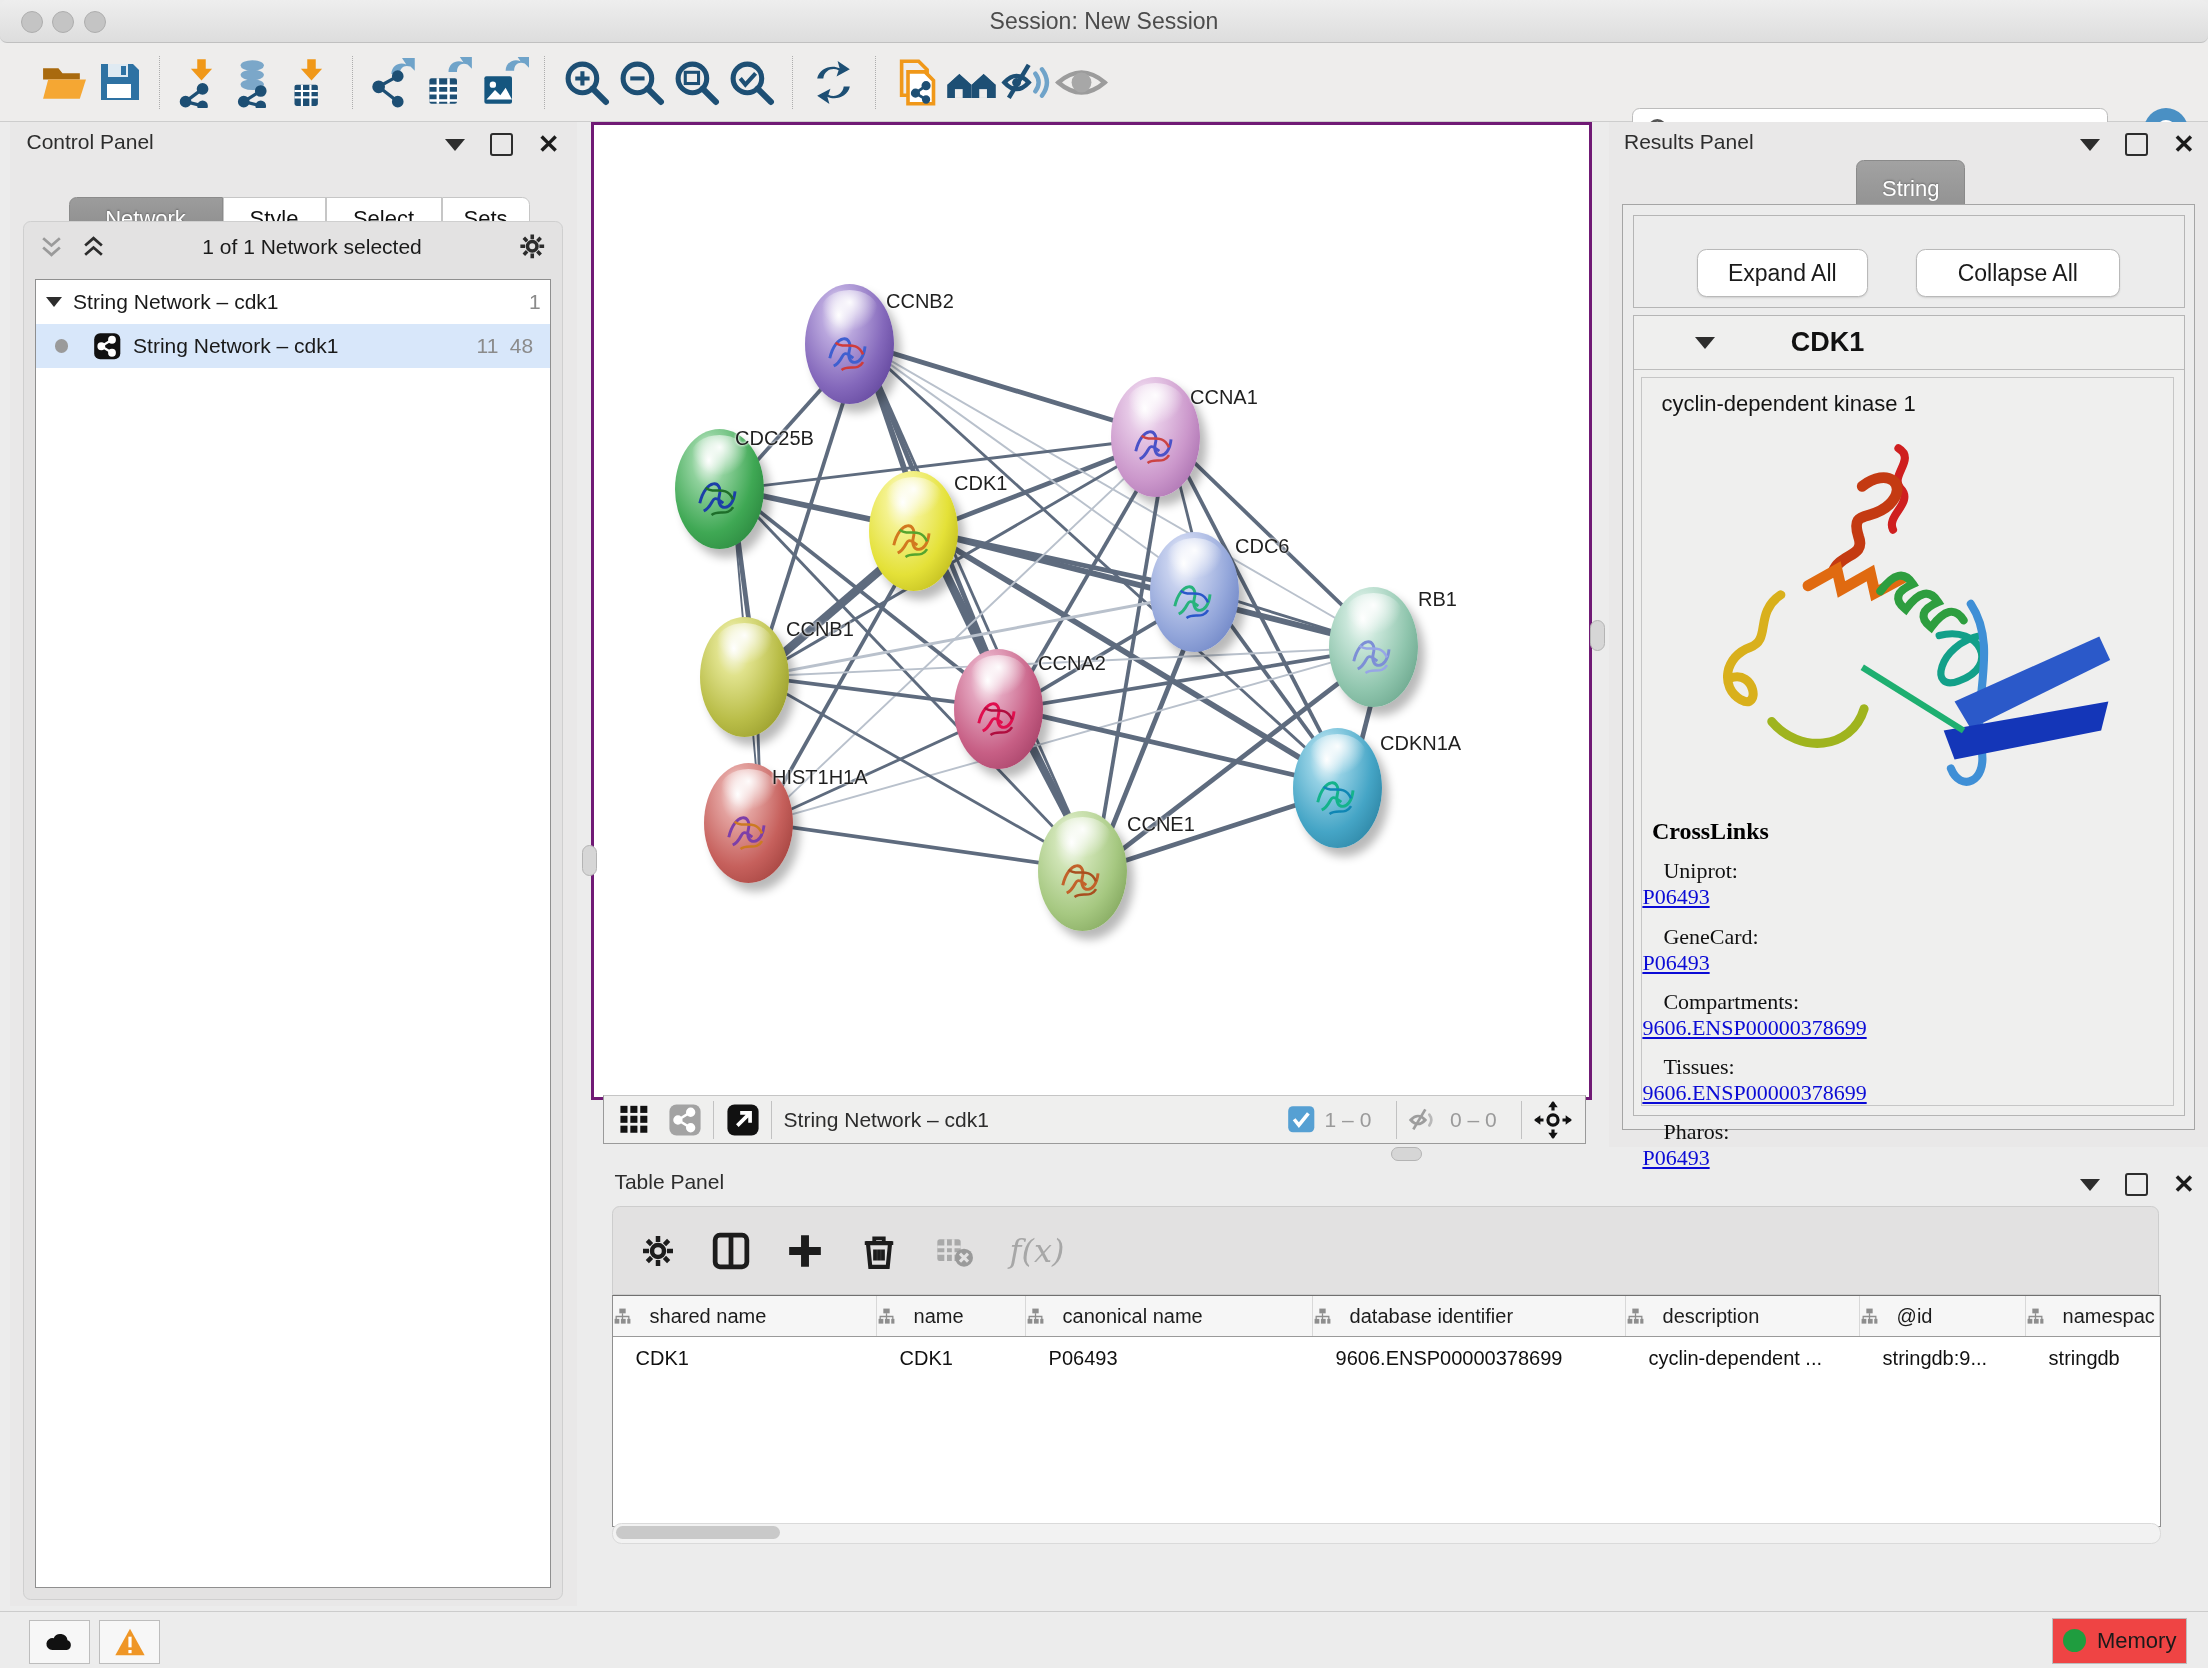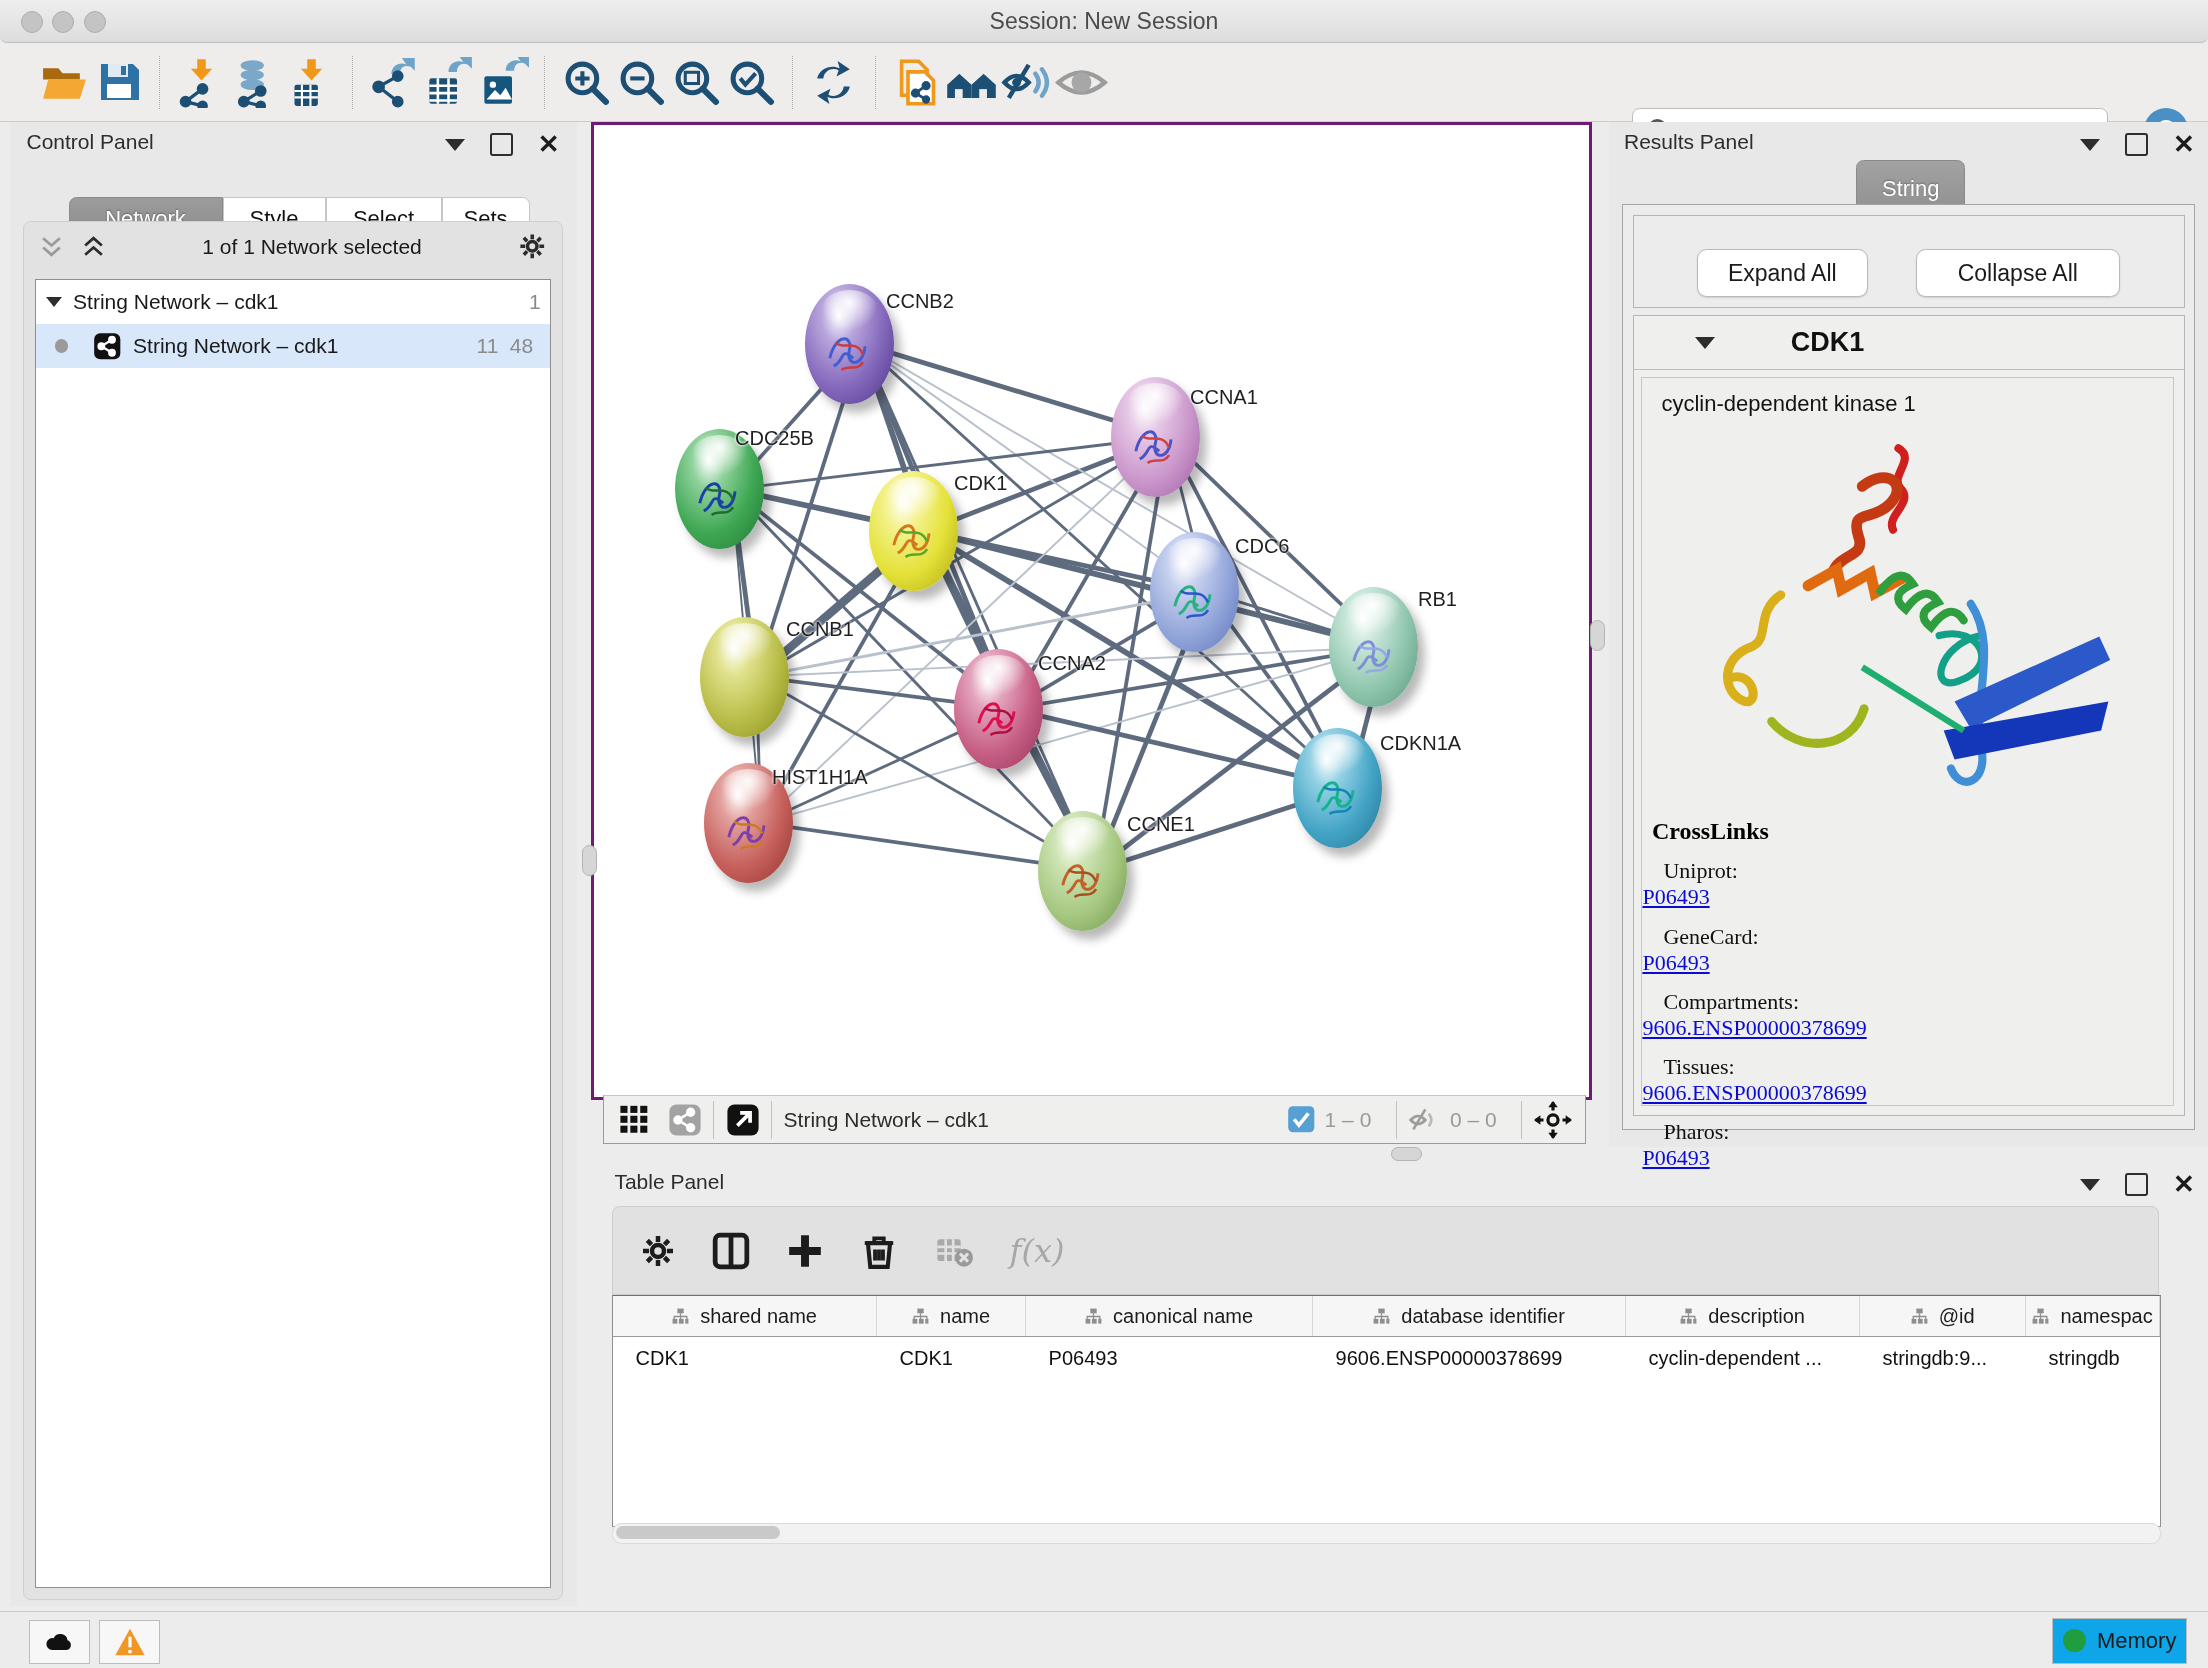--- a/index.html
+++ b/index.html
@@ -83,34 +83,34 @@
   .xl-label{width:181px;padding-left:21px;color:#111;}
   .xl-link{color:#0b0bd6;text-decoration:underline;}
 
   
   .tablepanel{position:absolute;left:603px;top:1162px;width:1605px;height:445px;}
   .tp-toolbar{position:absolute;left:8.6px;top:44px;width:1547px;height:89px;background:#e2e1e1;
     border:1px solid #cdcdcd;border-radius:7.6px 7.6px 0 0;display:flex;align-items:center;gap:36px;padding-left:27px;box-sizing:border-box;}
   .tp-table{position:absolute;left:8.6px;top:133px;width:1547px;height:230px;background:#fff;border:1px solid #8f8f8f;border-top:1.9px solid #707070;}
   .thead{display:grid;grid-template-columns:264px 149px 287px 313px 234px 166px 1fr;height:40px;
     background:#f6f6f6;border-bottom:1.9px solid #9a9a9a;}
-  .th{display:flex;align-items:center;justify-content:center;gap:10px;font-size:20px;color:#1c1c1c;
+  .th{display:flex;align-items:center;justify-content:flex-start;gap:18px;font-size:20px;color:#1c1c1c;
     border-right:1px solid #d8d8d8;overflow:hidden;white-space:nowrap;}
   .trow{display:grid;grid-template-columns:264px 149px 287px 313px 234px 166px 1fr;height:42px;}
   .td{display:flex;align-items:center;padding-left:23px;font-size:20px;color:#111;overflow:hidden;white-space:nowrap;}
   .hscroll{position:absolute;left:8.6px;bottom:63px;width:1547px;height:19px;background:#f2f2f2;border:1px solid #dadada;border-radius:9.5px;}
   .hthumb{position:absolute;left:3.8px;top:1.9px;width:164px;height:13.3px;background:#c9c9c9;border-radius:7.6px;}
   .ttab{display:inline-block;border:1px solid #c6c6c6;background:#fff;color:#111;font-size:23px;padding:8.6px 27px;}
   .ttab.active{background:linear-gradient(#a0a0a0,#8d8d8d);color:#fff;border-color:#8a8a8a;text-shadow:0 -1px 1.9px rgba(0,0,0,.35);}
 
   
   .statusbar{position:absolute;left:0;top:1611px;width:2208px;height:57px;background:#ececec;border-top:1px solid #cccccc;}
   .sb-btn{position:absolute;top:7.6px;width:59px;height:42px;background:#f7f7f7;border:1.9px solid #bdbdbd;
     display:flex;align-items:center;justify-content:center;}
-  .mem-btn{position:absolute;right:21px;top:5.7px;width:133px;height:44px;background:#0ea5e9;border:1.9px solid #bdbdbd;
+  .mem-btn{position:absolute;right:21px;top:5.7px;width:133px;height:44px;background:#ef4444;border:1.9px solid #bdbdbd;
     display:flex;align-items:center;justify-content:center;gap:11.4px;font-size:22px;}
   .mem-dot{width:23px;height:23px;border-radius:50%;}
 </style>
 </head>
 <body>
 
 <div class="titlebar">
   <div class="tl-dot" style="left:21px"></div>
   <div class="tl-dot" style="left:52px"></div>
   <div class="tl-dot" style="left:84px"></div>

